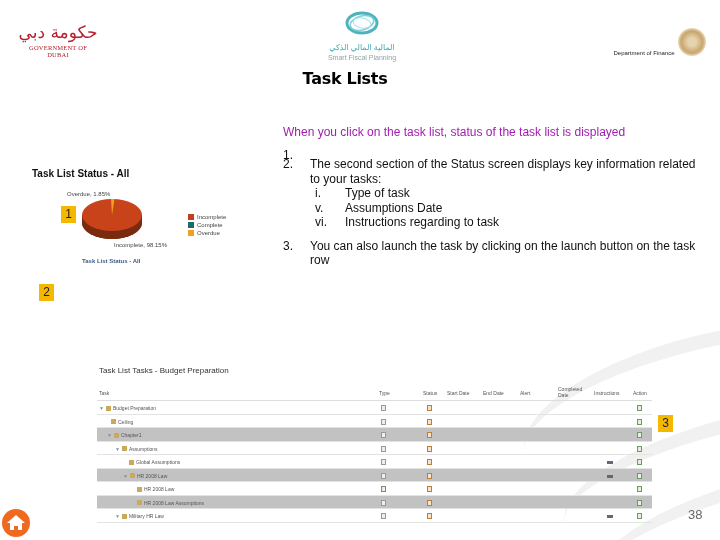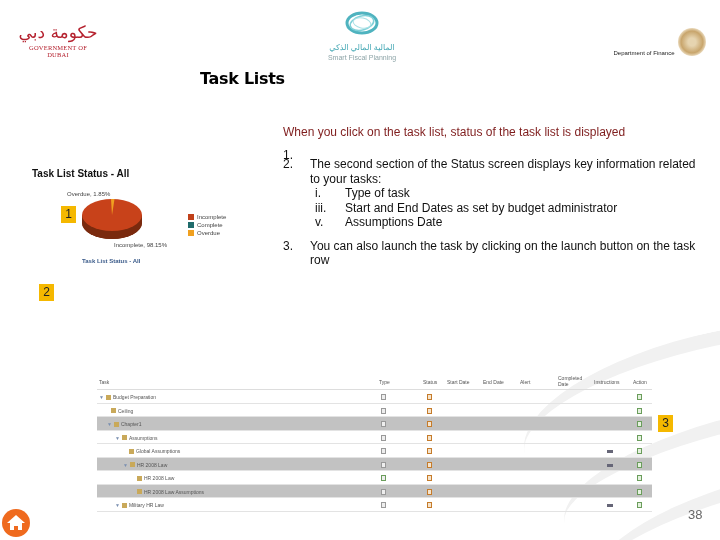--- a/index.html
+++ b/index.html
@@ -18,24 +18,24 @@
   .logo-sfp .ring { width: 36px; height: 30px; margin: 0 auto; position: relative; }
   .logo-sfp .arabic { font-size: 8px; color: #47a9b5; direction: rtl; margin-top: 5px; line-height: 10px; }
   .logo-sfp .latin { font-size: 7px; color: #8ea5a8; line-height: 9px; }
 
   .logo-dof { position: absolute; left: 612px; top: 26px; width: 100px; height: 40px; }
   .logo-dof .arabic { position: absolute; left: 2px; top: 0; font-family: "DejaVu Serif", serif; font-size: 15px; color: #222; direction: rtl; width: 60px; text-align: center; }
   .logo-dof .latin { position: absolute; left: 0; top: 24px; font-size: 6px; color: #222; width: 64px; text-align: center; }
   .logo-dof .seal { position: absolute; left: 66px; top: 2px; width: 28px; height: 28px; border-radius: 50%; background: radial-gradient(circle, #e6d4b0 20%, #c8a56c 55%, #f3e8d2 75%); }
 
   
-  .title { position: absolute; left: 200px; top: 67px; width: 290px; text-align: left; font-family: "DejaVu Sans", sans-serif; font-weight: bold; font-size: 16px; line-height: 23px; letter-spacing: -0.3px; }
-
-  
-  .intro { position: absolute; left: 283px; top: 125px; font-size: 12px; color: #7f1d1d; }
+  .title { position: absolute; left: 200px; top: 67px; width: 290px; text-align: center; font-family: "DejaVu Sans", sans-serif; font-weight: bold; font-size: 16px; line-height: 23px; letter-spacing: -0.3px; }
+
+  
+  .intro { position: absolute; left: 283px; top: 125px; font-size: 12px; color: #a21caf; }
   .list { position: absolute; left: 283px; top: 148px; width: 420px; font-size: 12px; color: #111; line-height: 14.5px; }
   .list .item { position: relative; padding-left: 27px; margin-bottom: 9px; }
   .list .num { position: absolute; left: 0; top: 0; }
   .sub { margin-left: 5px; }
   .sub .subitem { position: relative; padding-left: 30px; }
   .sub .subnum { position: absolute; left: 0; top: 0; }
 
   
   .pie-title { position: absolute; left: 32px; top: 168px; font-size: 10px; font-weight: bold; color: #111; }
   .pie-label-over { position: absolute; left: 67px; top: 191px; font-size: 6px; color: #444; }
@@ -104,22 +104,22 @@
 
 <div class="list">
   <div class="item">
     <span class="num">1.</span>
   </div>
   <div class="item">
     <span class="num">2.</span>
     <span>The second section of the Status screen displays key information related to your tasks:</span>
     <div class="sub">
       <div class="subitem"><span class="subnum">i.</span><span>Type of task</span></div>
-      <div class="subitem"><span class="subnum">iii.</span><span>Start and End Dates as set by budget administrator</span></div>
       <div class="subitem"><span class="subnum">v.</span><span>Assumptions Date</span></div>
+      <div class="subitem"><span class="subnum">vi.</span><span>Instructions regarding to task</span></div>
     </div>
   </div>
   <div class="item">
     <span class="num">3.</span>
     <span>You can also launch the task by clicking on the launch button on the task row</span>
   </div>
 </div>
 
 <div class="pie-title">Task List Status - All</div>
 <div class="pie-label-over">Overdue, 1.85%</div>
@@ -143,20 +143,21 @@
       <span class="sw" style="background:#f0a020"></span>
       <span>Overdue</span>
     </div>
 </div>
 <div class="pie-link">Task List Status - All</div>
 
 <div class="badge" style="left:61px;top:206px;">1</div>
 <div class="badge" style="left:39px;top:284px;">2</div>
 
 <div class="tt">
+  <div class="tt-title">Task List Tasks - Budget Preparation</div>
   <div class="tt-head">
     <span style="left:2px">Task</span>
     <span style="left:282px">Type</span>
     <span style="left:326px">Status</span>
     <span style="left:350px">Start Date</span>
     <span style="left:386px">End Date</span>
     <span style="left:423px">Alert</span>
     <span class="cd" style="left:461px;width:28px">Completed Date</span>
     <span style="left:497px">Instructions</span>
     <span style="left:536px">Action</span>

